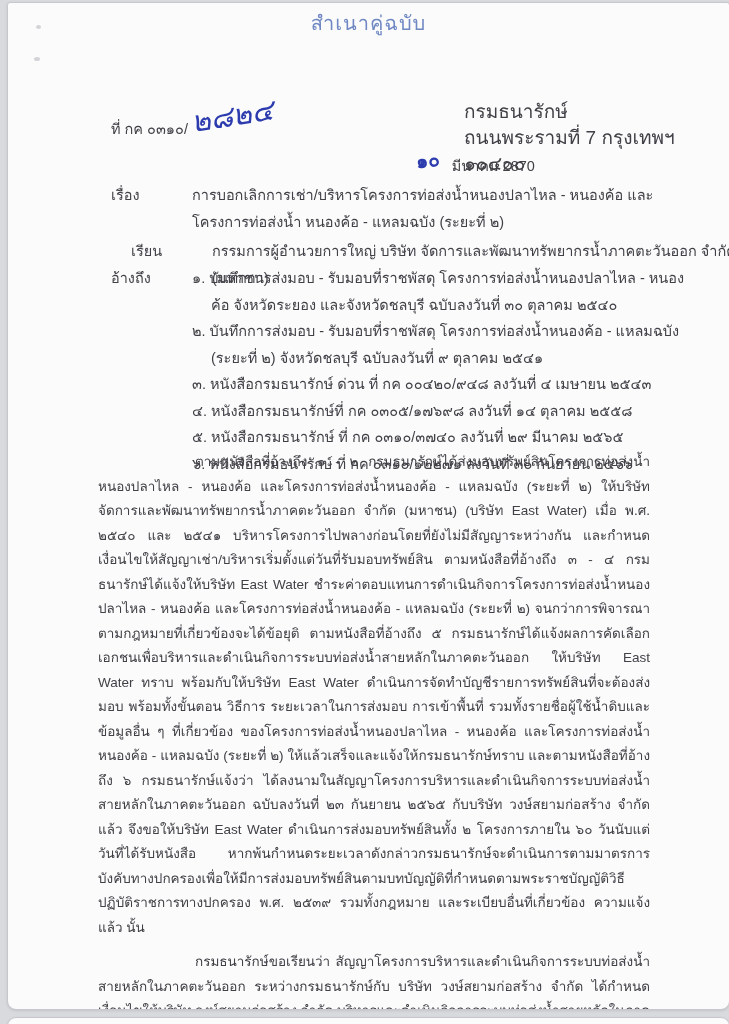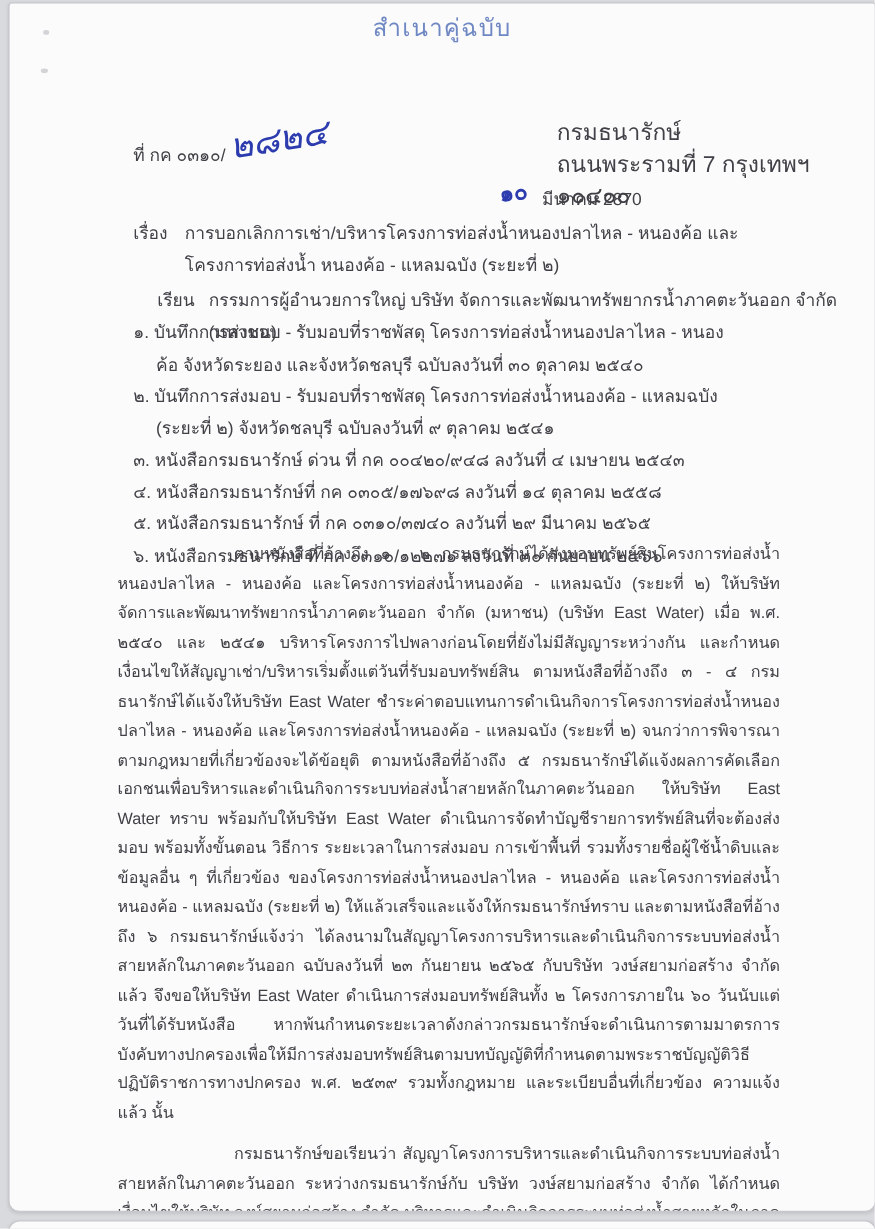--- a/index.html
+++ b/index.html
@@ -33,21 +33,21 @@
     display:inline-block;font-size:29px;font-style:italic;
     transform:rotate(-9deg);position:relative;top:-8px;margin-left:3px;
   }
   .sender{position:absolute;top:96px;left:456px;font-size:19px;line-height:26px;}
   .dateline{position:absolute;top:146px;left:408px;font-size:14.5px;white-space:nowrap;}
   .hand-day{
     display:inline-block;font-size:19px;font-weight:bold;
     transform:rotate(-6deg);position:relative;top:-4px;margin-right:12px;
   }
 
-  .row{position:absolute;left:103px;display:flex;font-size:14.5px;line-height:27px;}
+  .row{position:absolute;left:103px;display:flex;font-size:14.5px;line-height:27px;gap:38px;}
   .row .lbl{width:43px;flex:none;}
   .row-subject{top:179px;}
   .row-subject .val{width:505px;}
   .row-to{top:235px;margin-left:20px;}
   .row-to .val{width:565px;}
   .row-refs{top:262px;}
   .ref-list{width:500px;}
   .ref-item{padding-left:19px;text-indent:-19px;line-height:26.5px;}
 
   .bodytext{
@@ -87,20 +87,21 @@
       <span class="lbl">เรื่อง</span>
       <span class="val">การบอกเลิกการเช่า/บริหารโครงการท่อส่งน้ำหนองปลาไหล - หนองค้อ และโครงการท่อส่งน้ำ หนองค้อ - แหลมฉบัง (ระยะที่ ๒)</span>
     </div>
 
     <div class="row row-to">
       <span class="lbl">เรียน</span>
       <span class="val">กรรมการผู้อำนวยการใหญ่ บริษัท จัดการและพัฒนาทรัพยากรน้ำภาคตะวันออก จำกัด (มหาชน)</span>
     </div>
 
     <div class="row row-refs">
+      <span class="lbl">อ้างถึง</span>
       <div class="ref-list">
         <div class="ref-item">๑. บันทึกการส่งมอบ - รับมอบที่ราชพัสดุ โครงการท่อส่งน้ำหนองปลาไหล - หนองค้อ จังหวัดระยอง และจังหวัดชลบุรี ฉบับลงวันที่ ๓๐ ตุลาคม ๒๕๔๐</div>
         <div class="ref-item">๒. บันทึกการส่งมอบ - รับมอบที่ราชพัสดุ โครงการท่อส่งน้ำหนองค้อ - แหลมฉบัง (ระยะที่ ๒) จังหวัดชลบุรี ฉบับลงวันที่ ๙ ตุลาคม ๒๕๔๑</div>
         <div class="ref-item">๓. หนังสือกรมธนารักษ์ ด่วน ที่ กค ๐๐๔๒๐/๙๔๘ ลงวันที่ ๔ เมษายน ๒๕๔๓</div>
         <div class="ref-item">๔. หนังสือกรมธนารักษ์ที่ กค ๐๓๐๕/๑๗๖๙๘ ลงวันที่ ๑๔ ตุลาคม ๒๕๕๘</div>
         <div class="ref-item">๕. หนังสือกรมธนารักษ์ ที่ กค ๐๓๑๐/๓๗๔๐ ลงวันที่ ๒๙ มีนาคม ๒๕๖๕</div>
         <div class="ref-item">๖. หนังสือกรมธนารักษ์ ที่ กค ๐๓๑๐/๑๒๒๗๑ ลงวันที่ ๓๐ กันยายน ๒๕๖๖</div>
       </div>
     </div>
 

